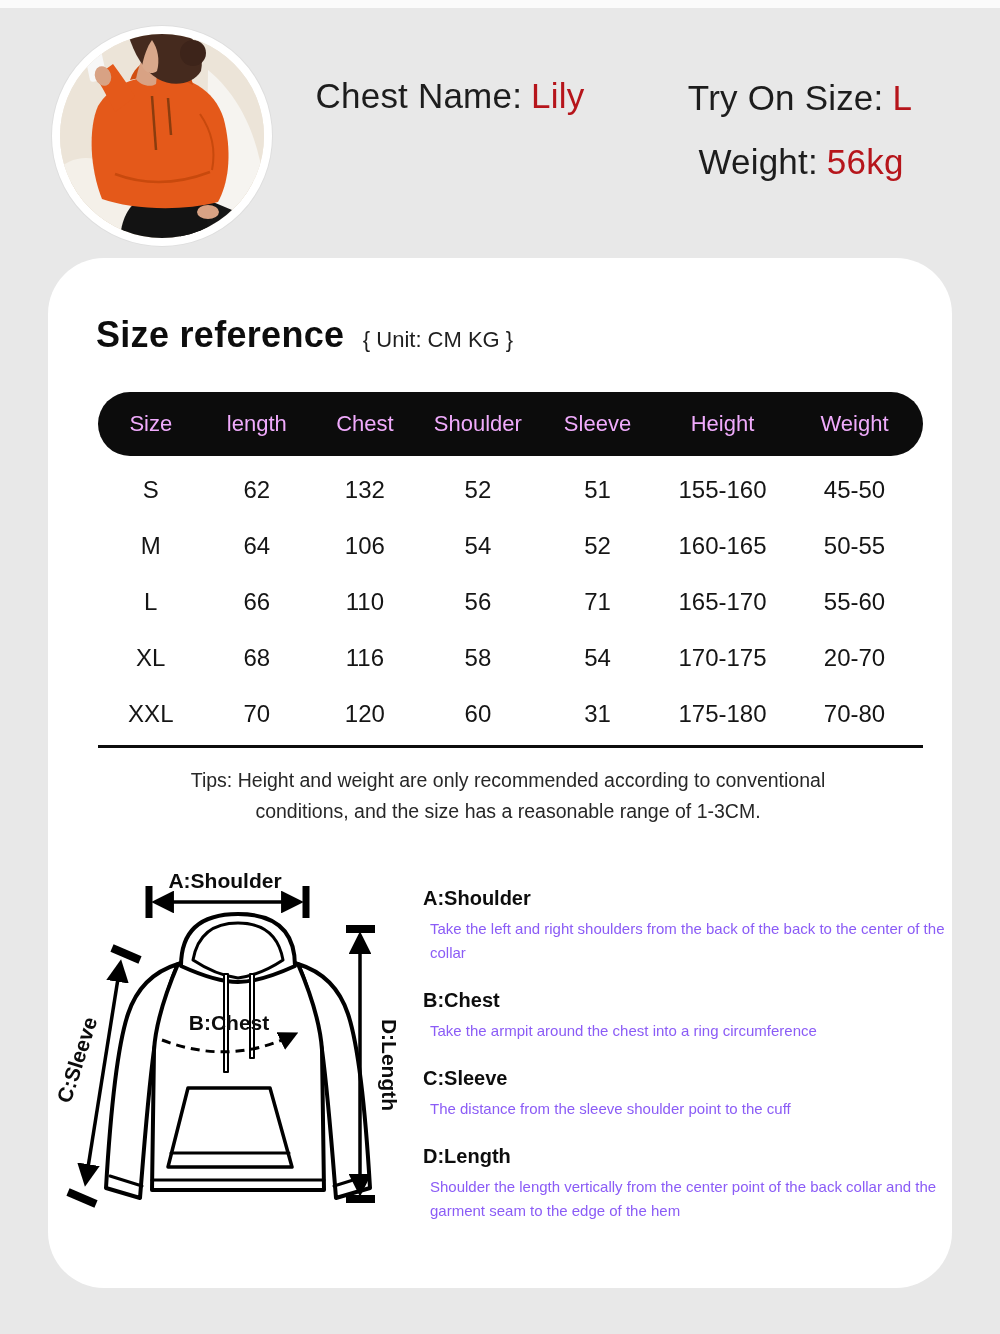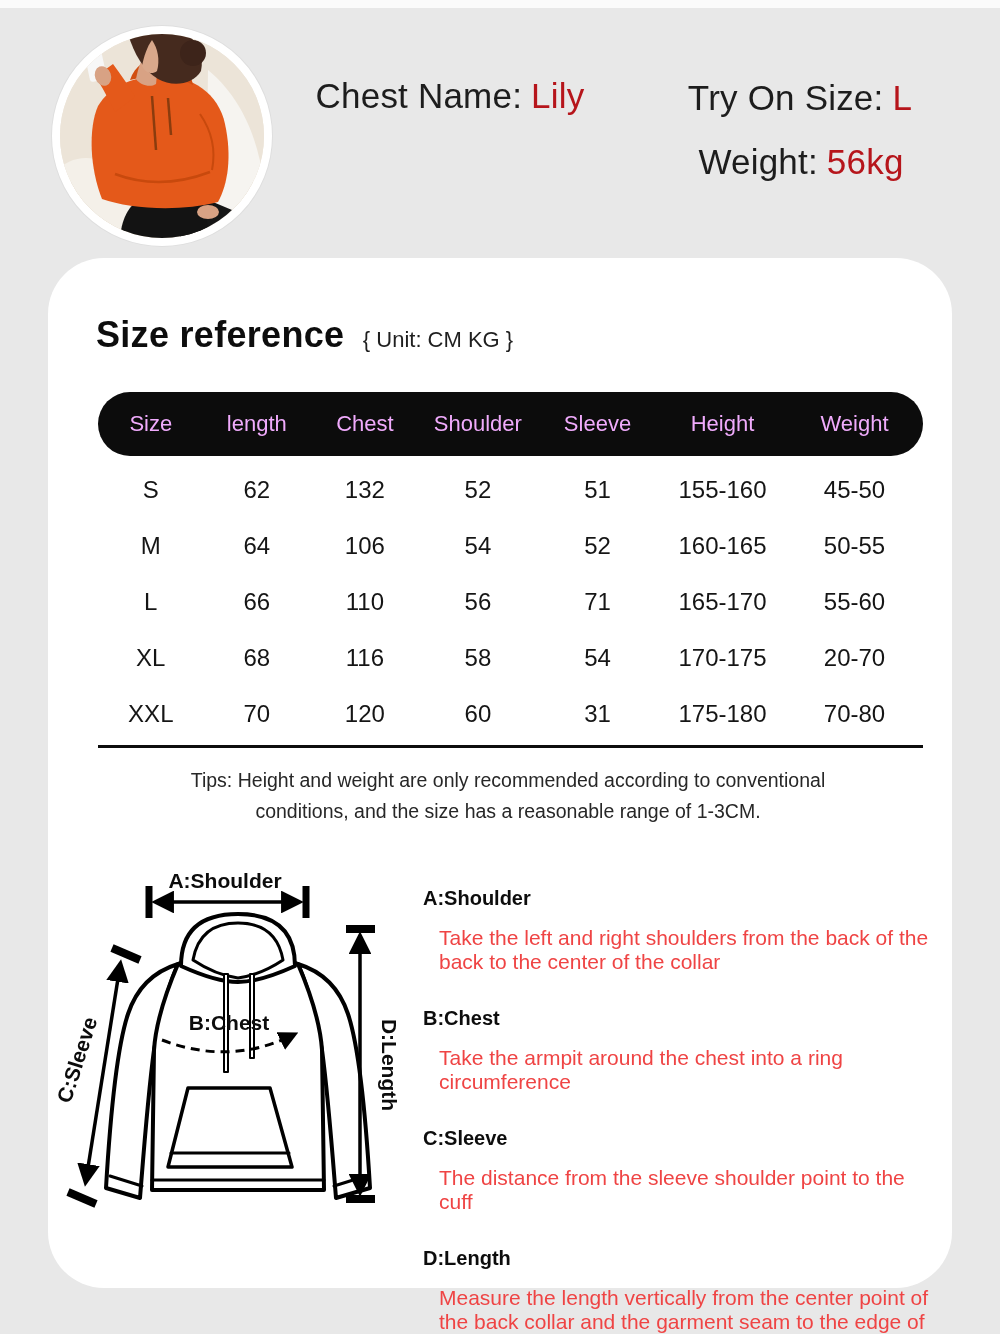--- a/index.html
+++ b/index.html
@@ -35,21 +35,21 @@
 
   .tips{position:absolute;left:0;top:507px;width:100%;text-align:center;
         font-size:19.5px;color:#272727;line-height:31px;margin-left:8px;}
 
   
   .diagram{position:absolute;left:0;top:600px;width:380px;height:368px;}
   .diagram text{font-family:"Liberation Sans",sans-serif;font-weight:bold;font-size:21px;fill:#0c0c0c;}
 
   .guide{position:absolute;left:375px;top:629px;width:534px;display:flex;flex-direction:column;gap:17px;}
   .g-item h3{margin:0 0 4px 0;font-size:20px;font-weight:bold;color:#0d0d0d;}
-  .g-item p{margin:16px;font-size:21px;color:#ef4444;line-height:24px;}
+  .g-item p{margin:7px;font-size:15px;color:#8b5cf6;line-height:24px;}
 </style>
 </head>
 <body>
 
 <div class="page">
   <div class="top-strip"></div>
 
   <div class="photo-ring">
     <svg width="204" height="204" viewBox="0 0 204 204">
       <rect width="204" height="204" fill="#ece4d8"></rect>
@@ -213,18 +213,18 @@
       <div class="g-item">
         <h3>B:Chest</h3>
         <p>Take the armpit around the chest into a ring circumference</p>
       </div>
       <div class="g-item">
         <h3>C:Sleeve</h3>
         <p>The distance from the sleeve shoulder point to the cuff</p>
       </div>
       <div class="g-item">
         <h3>D:Length</h3>
-        <p>Measure the length vertically from the center point of the back collar and the garment seam to the edge of the hem</p>
+        <p>Shoulder the length vertically from the center point of the back collar and the garment seam to the edge of the hem</p>
       </div>
     </div>
 
   </div>
 </div>
 
 </body></html>

